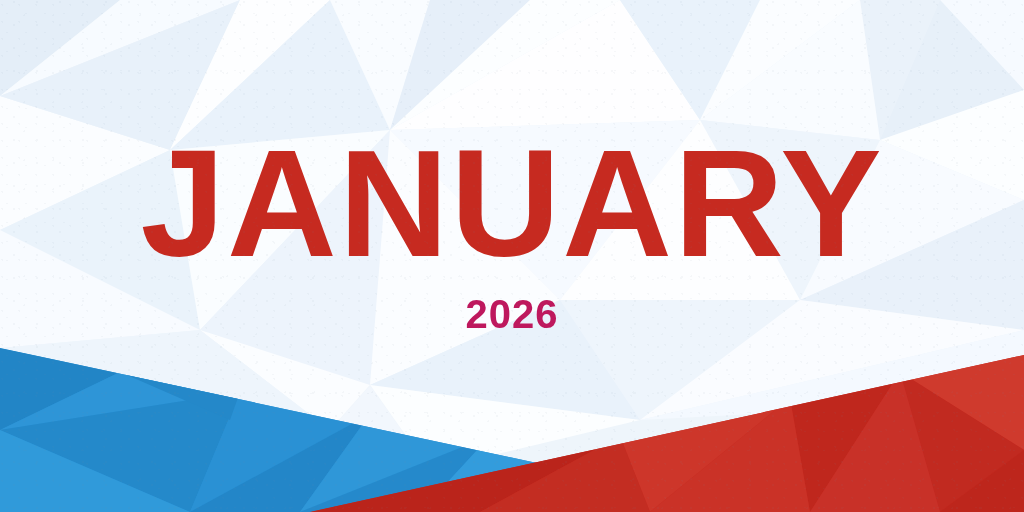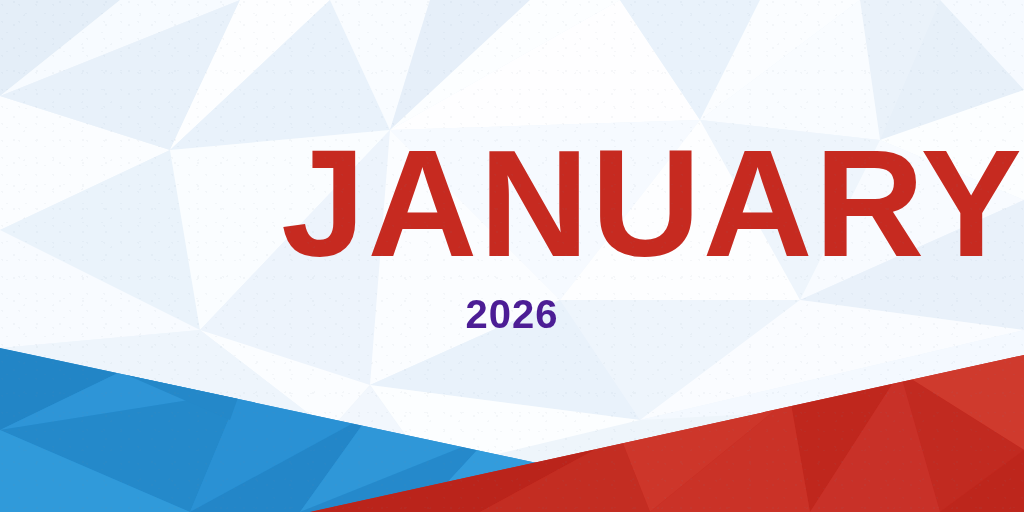--- a/index.html
+++ b/index.html
@@ -35,39 +35,39 @@
     z-index: 2;
     pointer-events: none;
   }
   .text-layer > * { pointer-events: auto; }
 
   #month-title {
     position: absolute;
     left: 0;
     top: 127px;
     width: 1024px;
-    text-align: right;
+    text-align: center;
     font-size: 152px;
     line-height: 1;
     font-weight: bold;
     letter-spacing: 2px;
     color: #c62a20;
     white-space: nowrap;
   }
   #year-label {
     position: absolute;
     left: 0;
     top: 294px;
     width: 1024px;
     text-align: center;
     font-size: 40px;
     line-height: 1;
     font-weight: bold;
     letter-spacing: 1px;
-    color: #4c1d95;
+    color: #be185d;
   }
   #grain {
     position: absolute;
     left: 0; top: 0;
     width: 1024px; height: 512px;
     z-index: 4;
     pointer-events: none;
     opacity: .055;
     background-image:
       radial-gradient(circle at 13% 27%, #7a8fa6 0 1px, transparent 1px),

